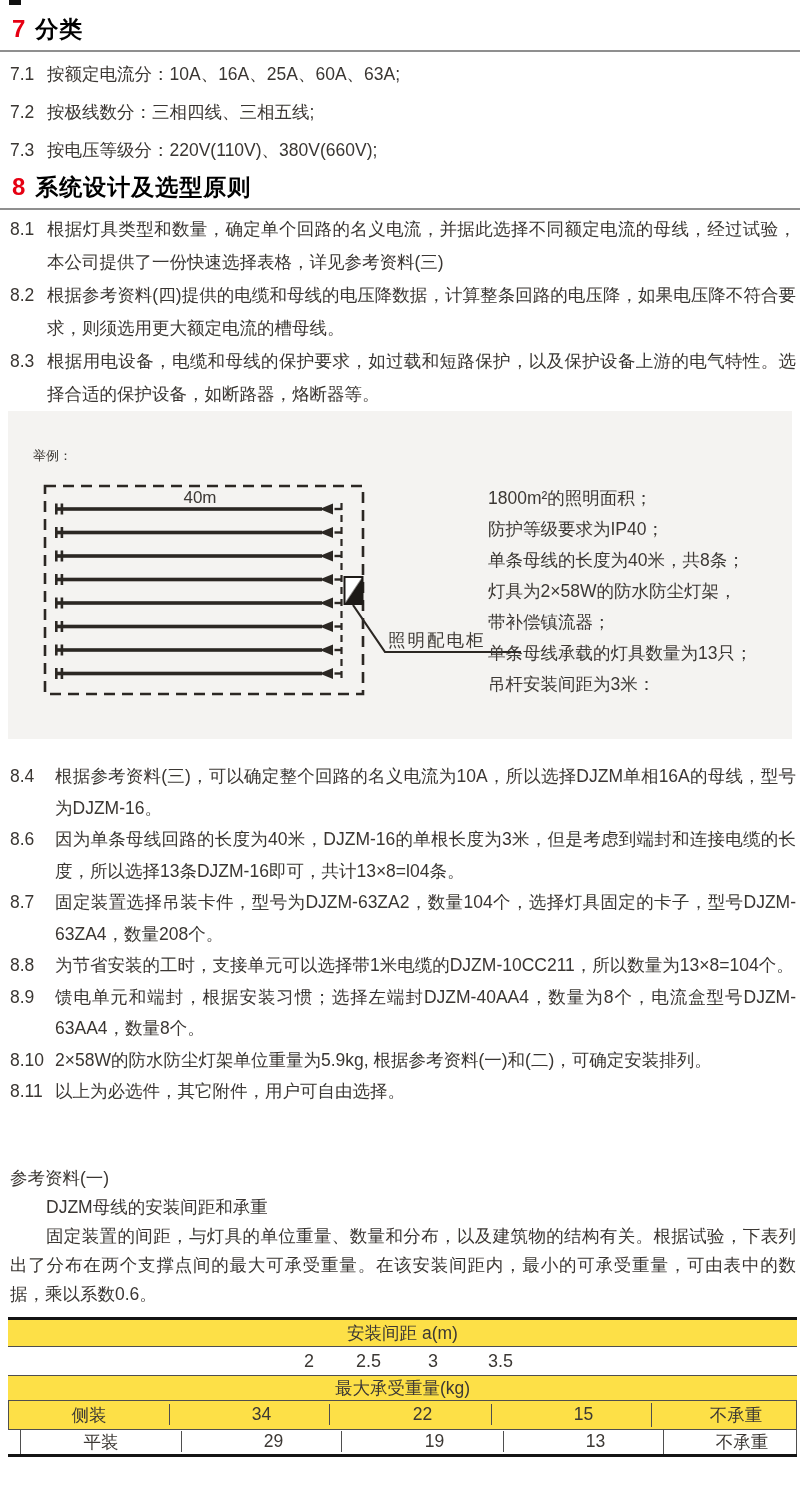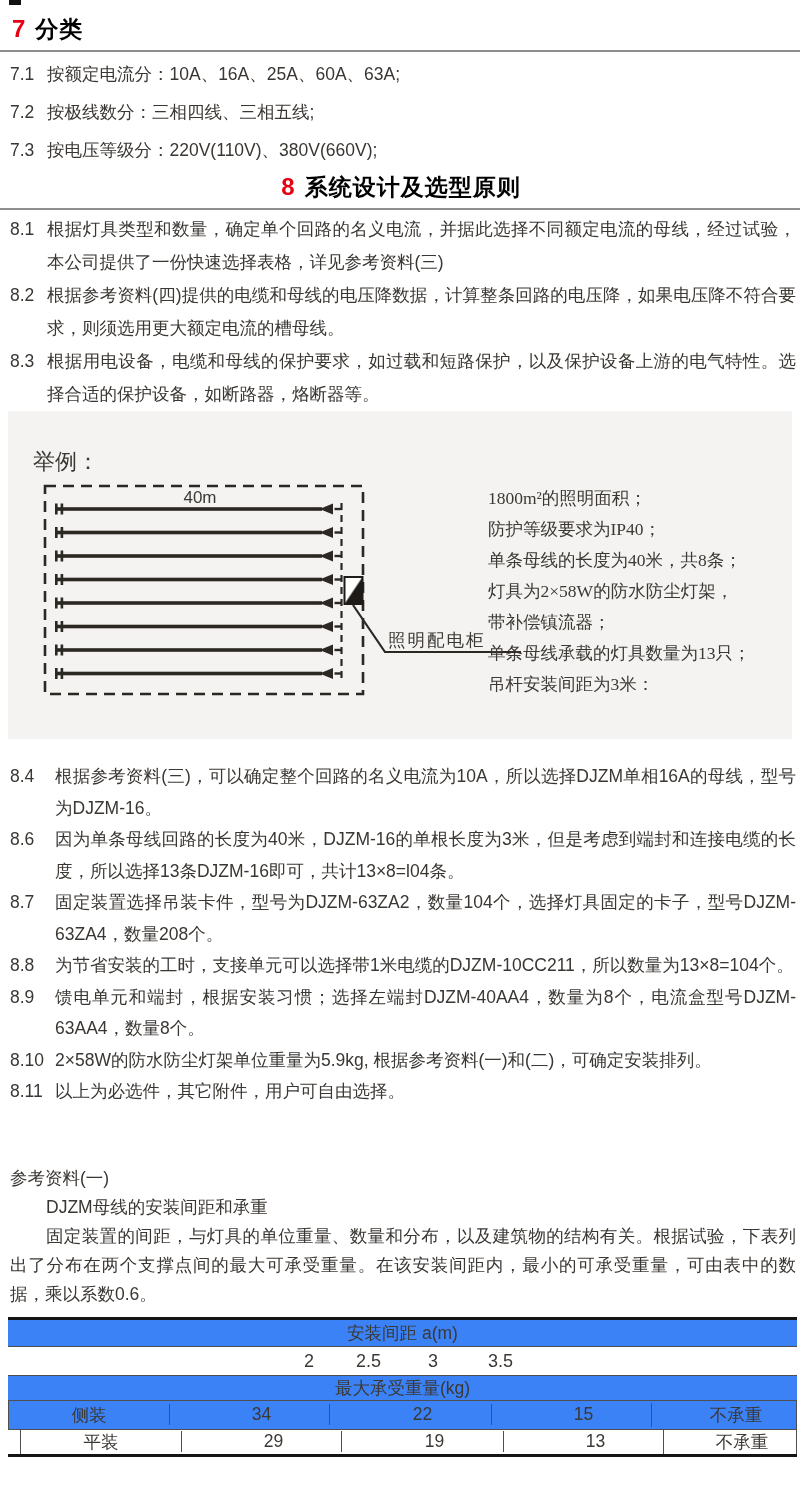--- a/index.html
+++ b/index.html
@@ -7,55 +7,55 @@
     width:800px;height:1512px;overflow:hidden;position:relative;
     background:#ffffff;color:#3a3632;
     font-family:"Liberation Sans","DejaVu Sans",sans-serif;
     -webkit-font-smoothing:antialiased;
   }
   .page{padding:0 4px 0 10px;}
   .topmark{position:absolute;left:9px;top:0;width:12px;height:5px;background:#111;}
 
   
   .sec-head{margin:0 -4px 0 -10px;padding:14px 10px 5px 12px;border-bottom:2px solid #8f8f8f;}
-  .sec-head.second{padding-top:3px;padding-bottom:5px;text-align:center;}
+  .sec-head.second{padding-top:3px;padding-bottom:5px;}
   .sec-num{color:#e60012;font-weight:bold;font-size:24px;margin-right:10px;}
   .sec-title{color:#000000;font-weight:bold;font-size:23px;letter-spacing:1px;}
 
   
   .list{margin-top:3px;}
   .item{display:flex;font-size:17.5px;}
   .list7 .item{line-height:38px;}
   .list8 .item{line-height:33px;}
   .list8b .item{line-height:31.5px;gap:8px;}
   .item .num{flex:0 0 37px;white-space:nowrap;}
   .item .txt{flex:1;text-align:justify;}
 
   
   .panel{position:relative;margin-left:-2px;width:784px;height:328px;background:#f4f3f1;}
-  .example-label{position:absolute;left:25px;top:36px;font-size:22px;color:#3a3632;}
+  .example-label{position:absolute;left:25px;top:36px;font-size:13px;color:#3a3632;}
   .panel svg{position:absolute;left:0;top:0;}
-  .notes{position:absolute;left:480px;top:72px;font-size:17.5px;line-height:31px;color:#3c3834;font-family:Liberation Serif, serif;}
+  .notes{position:absolute;left:480px;top:72px;font-size:17.5px;line-height:31px;color:#3c3834;}
   .notes span{display:block;white-space:nowrap;}
 
   
   .list8b{margin-top:22px;}
 
   
   .refblock{margin-top:56px;font-size:17.5px;line-height:29px;}
   .ref-title{}
   .ref-sub{padding-left:36px;}
   .ref-para{text-align:justify;text-indent:36px;}
 
   
   .tbl{margin:8px 0 0 -2px;width:789px;border-top:3px solid #141414;border-bottom:3px solid #141414;
        font-size:17.5px;color:#3c3834;}
   .tr{border-bottom:1px solid #4f4f4f;display:flex;align-items:center;justify-content:center;}
   .tr:last-child{border-bottom:none;margin-left:12px;}
-  .shade{background:#3b82f6;}
+  .shade{background:#fde047;}
   .tr-h1{height:26px;}
   .tr-sp{height:28px;position:relative;display:block;}
   .tr-sp span{position:absolute;top:50%;transform:translateY(-50%);font-size:18px;}
   .tr-h2{height:24px;}
   .tr-data{height:28px;display:grid;grid-template-columns:160px 160px 162px 160px 1fr;
            border-left:1px solid #4f4f4f;border-right:1px solid #4f4f4f;}
   .tr-data.last{height:24px;}
   .td{display:flex;align-items:center;justify-content:center;}
   .td + .td{border-left:1px solid #4f4f4f;padding-left:24px;}
 </style>

